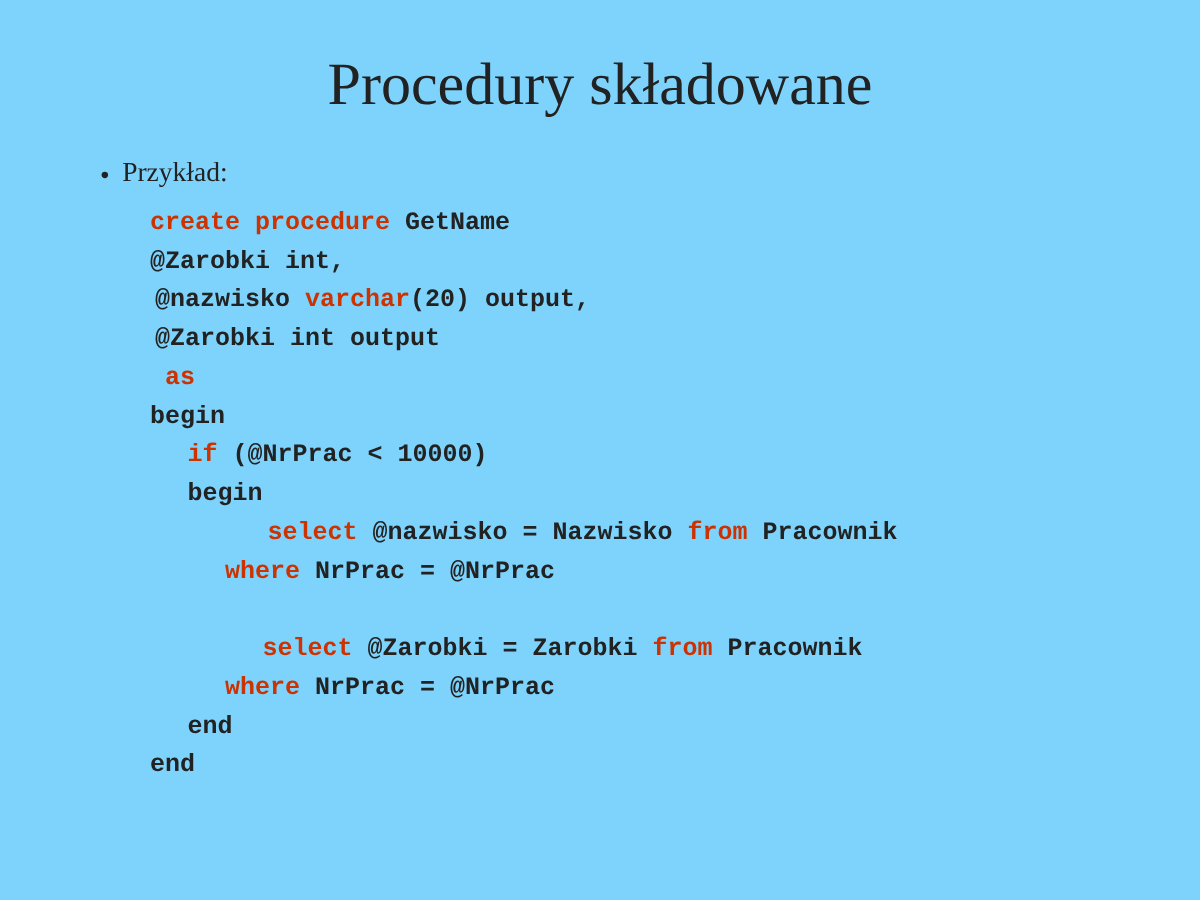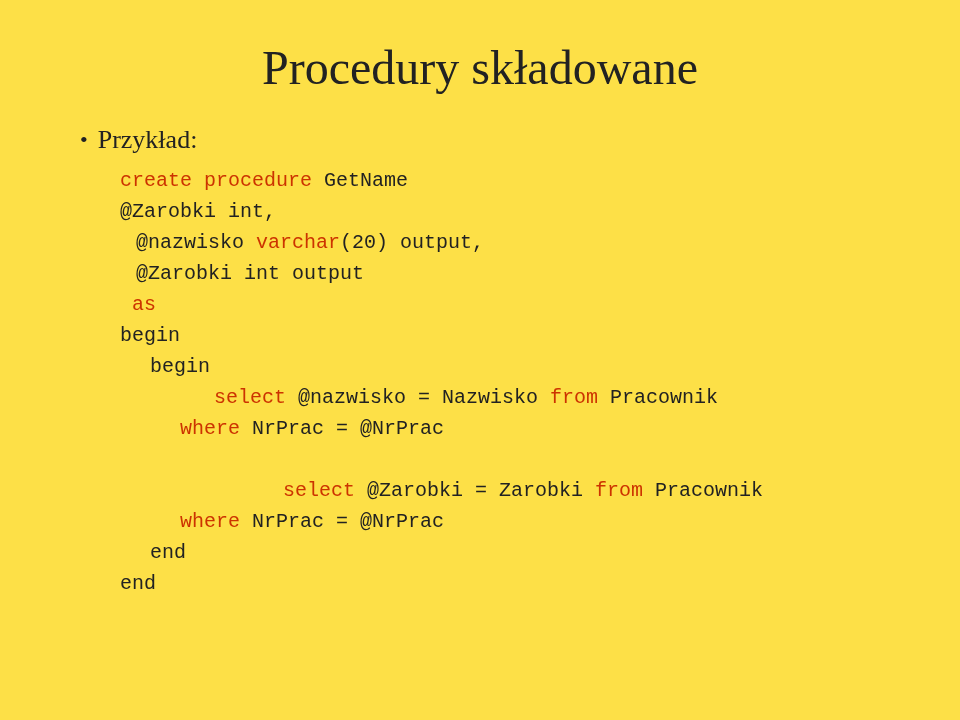--- a/index.html
+++ b/index.html
@@ -12,21 +12,21 @@
       width: 960px;
       height: 720px;
       background-color: #f5f0e8;
       font-family: Georgia, 'Times New Roman', serif;
       overflow: hidden;
     }
 
     .slide {
       width: 960px;
       height: 720px;
-      background-color: #fde047;
+      background-color: #7dd3fc;
       padding: 40px 60px;
       position: relative;
     }
 
     .title {
       text-align: center;
       font-size: 48px;
       font-weight: normal;
       color: #222;
       margin-bottom: 30px;
@@ -44,31 +44,32 @@
     }
 
     .bullet {
       font-size: 22px;
       margin-right: 10px;
       margin-top: 2px;
       color: #222;
     }
 
     .bullet-label {
-      font-size: 26px;
+      font-size: 22px;
       color: #222;
       font-family: Georgia, serif;
     }
 
     .code-block {
       font-family: 'Courier New', Courier, monospace;
       font-size: 20px;
       line-height: 1.55;
       margin-left: 40px;
       margin-top: 8px;
+      font-weight: bold;
     }
 
     .kw {
       color: #cc3300;
     }
 
     .plain {
       color: #222222;
     }
 
@@ -85,27 +86,28 @@
 
   <div class="content">
     <div class="bullet-item">
       <span class="bullet">•</span>
       <span class="bullet-label">Przykład:</span>
     </div>
 
     <div class="code-block" id="code-container">
     <span class="line" style="margin-left: 0px;"><span class="kw">create</span><span class="plain"> </span><span class="kw">procedure</span><span class="plain"> GetName</span></span>
         <span class="line" style="margin-left: 0px;"><span class="plain">@Zarobki </span><span class="plain">int,</span></span>
-        <span class="line" style="margin-left: 16px;"><span class="plain">@nazwisko </span><span class="kw">varchar</span><span class="plain">(20) output,</span></span>
-        <span class="line" style="margin-left: 16px;"><span class="plain">@Zarobki </span><span class="plain">int output</span></span>
+        <span class="line" style="margin-left: 4px;"><span class="plain">@nazwisko </span><span class="kw">varchar</span><span class="plain">(20) output,</span></span>
+        <span class="line" style="margin-left: 4px;"><span class="plain">@Zarobki </span><span class="plain">int output</span></span>
         <span class="line" style="margin-left: 12px;"><span class="kw">as</span></span>
         <span class="line" style="margin-left: 0px;"><span class="plain">begin</span></span>
+        <span class="line" style="margin-left: 30px;"><span class="kw">if</span><span class="plain"> (@NrPrac &lt; 10000)</span></span>
         <span class="line" style="margin-left: 30px;"><span class="plain">begin</span></span>
         <span class="line" style="margin-left: 94px;"><span class="kw">select</span><span class="plain"> @nazwisko = Nazwisko </span><span class="kw">from</span><span class="plain"> Pracownik</span></span>
         <span class="line" style="margin-left: 60px;"><span class="kw">where</span><span class="plain"> NrPrac = @NrPrac</span></span>
         <span class="line" style="margin-left: 0px;">&nbsp;</span>
-        <span class="line" style="margin-left: 26px; text-align: center;"><span class="kw">select</span><span class="plain"> @Zarobki = Zarobki </span><span class="kw">from</span><span class="plain"> Pracownik</span></span>
+        <span class="line" style="margin-left: 90px;"><span class="kw">select</span><span class="plain"> @Zarobki = Zarobki </span><span class="kw">from</span><span class="plain"> Pracownik</span></span>
         <span class="line" style="margin-left: 60px;"><span class="kw">where</span><span class="plain"> NrPrac = @NrPrac</span></span>
         <span class="line" style="margin-left: 30px;"><span class="plain">end</span></span>
         <span class="line" style="margin-left: 0px;"><span class="plain">end</span></span>
       </div>
   </div>
 </div>
 
 </body></html>

